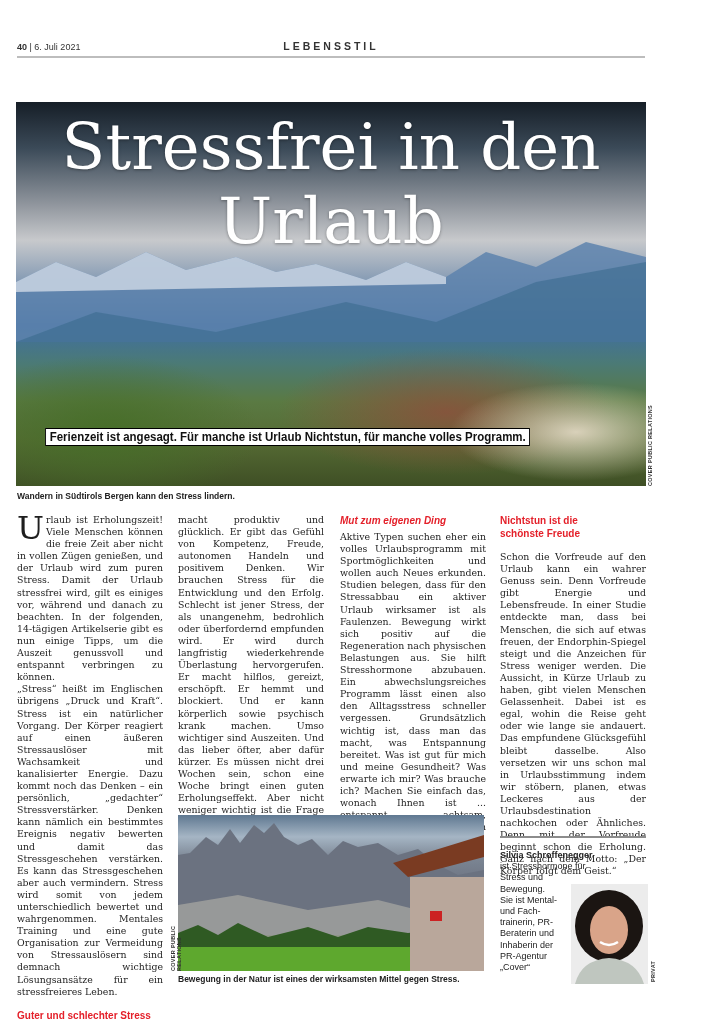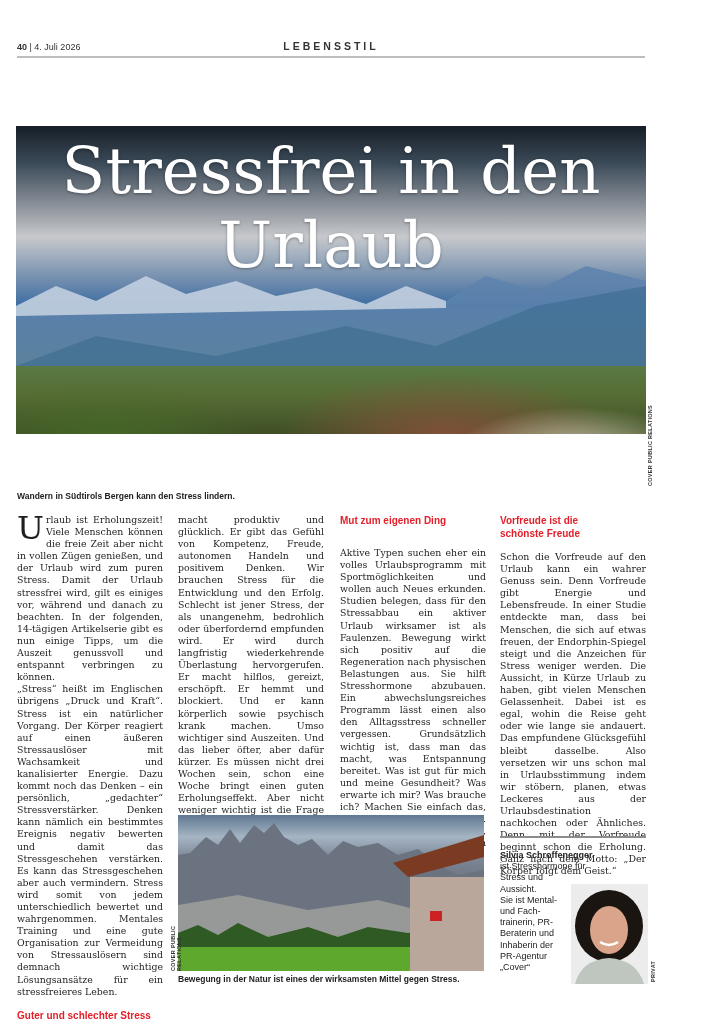--- a/index.html
+++ b/index.html
@@ -1,26 +1,26 @@
 <!DOCTYPE html>
 <html><head>
 <meta charset="utf-8">
 <style>
   html,body{margin:0;padding:0;background:#fff;}
   body{width:709px;height:1024px;position:relative;overflow:hidden;font-family:"DejaVu Serif",serif;color:#1e1e1e;}
   .header{position:absolute;left:17px;top:38px;width:628px;height:18px;border-bottom:2px solid #bdbdbd;}
   .page-info{position:absolute;left:0;top:4px;font-family:"Liberation Sans",sans-serif;font-size:9px;color:#333;}
   .page-info b{font-weight:bold;}
   .section{position:absolute;left:0;right:0;top:2px;text-align:center;font-family:"Liberation Sans",sans-serif;font-size:10.5px;letter-spacing:3px;font-weight:bold;color:#333;}
-  .hero{position:absolute;left:16px;top:102px;width:630px;height:308px;overflow:hidden;
+  .hero{position:absolute;left:16px;top:102px;width:630px;height:384px;overflow:hidden;
     background:
       radial-gradient(ellipse 180px 70px at 560px 330px, rgba(230,220,200,.9), rgba(0,0,0,0) 70%),
       radial-gradient(ellipse 240px 90px at 430px 310px, rgba(140,80,60,.85), rgba(0,0,0,0) 70%),
       radial-gradient(ellipse 220px 110px at 90px 330px, rgba(70,110,40,.95), rgba(0,0,0,0) 70%),
-      linear-gradient(180deg,#161e27 0%,#3b4a58 12%,#8c929a 26%,#c7c9cc 36%,#7d95b1 48%,#3f6ea3 58%,#4b7a76 68%,#5a7a43 78%,#566b34 88%,#3f4f25 100%); margin-top: 24px;}
+      linear-gradient(180deg,#161e27 0%,#3b4a58 12%,#8c929a 26%,#c7c9cc 36%,#7d95b1 48%,#3f6ea3 58%,#4b7a76 68%,#5a7a43 78%,#566b34 88%,#3f4f25 100%);}
   .hero-peaks{position:absolute;left:0;top:120px;width:630px;height:120px;}
   .hero-title{position:absolute;left:0;right:0;top:8px;text-align:center;font-family:"DejaVu Serif",serif;font-size:64px;line-height:74px;color:#fff;text-shadow:0 1px 3px rgba(0,0,0,.35);}
   .hero-sub{position:absolute;left:8px;right:0;text-align:left;}
   .hero-sub span{display:inline-block;background:#fff;border:1px solid #000;font-family:"Liberation Sans",sans-serif;font-weight:bold;font-size:12.5px;padding:1px 4px;color:#111;transform:scaleX(.92);}
   .hero-sub.l1{top:324px;}
   .hero-sub.l2{top:349px;}
   .credit-v{position:absolute;font-family:"Liberation Sans",sans-serif;font-size:5.5px;font-weight:bold;color:#333;writing-mode:vertical-rl;transform:rotate(180deg);letter-spacing:.3px;}
   .caption{position:absolute;font-family:"Liberation Sans",sans-serif;font-size:8.5px;color:#222;}
   .col{position:absolute;font-size:9.4px;line-height:12.1px;text-align:justify;hyphens:manual;}
   .col p{margin:0;}
@@ -31,21 +31,21 @@
   .author-sep{position:absolute;left:500px;top:836px;width:146px;border-top:2px solid #8c8c8c;}
   .author{position:absolute;left:500px;top:850px;width:84px;font-family:"Liberation Sans",sans-serif;font-size:9px;line-height:11.2px;color:#222;}
   .author .name{font-weight:bold;white-space:nowrap;}
   .portrait{position:absolute;left:571px;top:884px;width:77px;height:100px;overflow:hidden;background:#e9e9e9;}
 </style>
 </head>
 <body>
 
 <div class="header">
   <div class="page-info">
-    <b>40</b> | <span>4. Juli 2026</span>
+    <b>40</b> | <span>6. Juli 2021</span>
   </div>
   <div class="section">LEBENSSTIL</div>
 </div>
 
 <div class="hero">
   <svg class="hero-peaks" viewBox="0 0 630 120" preserveAspectRatio="none">
     <polygon points="0,60 40,40 80,55 130,30 170,48 220,35 260,50 300,42 350,58 390,40 430,55 470,30 520,45 570,20 630,35 630,120 0,120" fill="#5d82ad" opacity=".85"></polygon>
     <polygon points="0,60 40,40 80,55 130,30 170,48 220,35 260,50 300,42 350,58 390,40 430,55 430,62 0,70" fill="#dfe6ee" opacity=".7"></polygon>
     <polygon points="0,120 80,90 200,110 330,80 420,100 520,60 630,40 630,120" fill="#3b6a8e" opacity=".6"></polygon>
   </svg>
@@ -63,26 +63,26 @@
   <p>„Stress“ heißt im Englischen übrigens „Druck und Kraft“. Stress ist ein natürlicher Vorgang. Der Körper reagiert auf einen äußeren Stressauslöser mit Wachsamkeit und kanalisierter Energie. Dazu kommt noch das Denken – ein persönlich, „gedachter“ Stressverstärker. Denken kann nämlich ein bestimmtes Ereignis negativ bewerten und damit das Stressgeschehen verstärken. Es kann das Stressgeschehen aber auch vermindern. Stress wird somit von jedem unterschiedlich bewertet und wahrgenommen. Mentales Training und eine gute Organisation zur Vermeidung von Stressauslösern sind demnach wichtige Lösungsansätze für ein stressfreieres Leben.</p>
   <p class="redhead" style="margin: 11px 0px 10px; color: rgb(228, 32, 42);">Guter und schlechter Stress</p>
 
 </div>
 
 <div class="col" style="left:178px;top:514px;width:146px;">
   <p>macht produktiv und glücklich. Er gibt das Gefühl von Kompetenz, Freude, autonomen Handeln und positivem Denken. Wir brauchen Stress für die Entwicklung und den Erfolg. Schlecht ist jener Stress, der als unangenehm, bedrohlich oder überfordernd empfunden wird. Er wird durch langfristig wiederkehrende Überlastung hervorgerufen. Er macht hilflos, gereizt, erschöpft. Er hemmt und blockiert. Und er kann körperlich sowie psychisch krank machen. Umso wichtiger sind Auszeiten. Und das lieber öfter, aber dafür kürzer. Es müssen nicht drei Wochen sein, schon eine Woche bringt einen guten Erholungseffekt. Aber nicht weniger wichtig ist die Frage nach der Art des Urlaubs. Wir sollten uns früh genug darüber klar werden, welchen Urlaub wir uns wünschen.</p>
 </div>
 
 <div class="col" style="left:340px;top:514px;width:146px;">
-  <p class="redhead" style="margin: 0px 0px 20px; color: rgb(228, 32, 42);">Mut zum eigenen Ding</p>
+  <p class="redhead" style="margin: 0px 0px 4px; color: rgb(228, 32, 42); font-style: italic;">Mut zum eigenen Ding</p>
   <p>Aktive Typen suchen eher ein volles Urlaubsprogramm mit Sportmöglichkeiten und wollen auch Neues erkunden. Studien belegen, dass für den Stressabbau ein aktiver Urlaub wirksamer ist als Faulenzen. Bewegung wirkt sich positiv auf die Regeneration nach physischen Belastungen aus. Sie hilft Stresshormone abzubauen. Ein abwechslungsreiches Programm lässt einen also den Alltagsstress schneller vergessen. Grundsätzlich wichtig ist, dass man das macht, was Entspannung bereitet. Was ist gut für mich und meine Gesundheit? Was erwarte ich mir? Was brauche ich? Machen Sie einfach das, wonach Ihnen ist ... entspannt, achtsam, genussvoll und ohne großen Erwartungen.</p>
 </div>
 
 <div class="col" style="left:500px;top:514px;width:146px;">
-  <p class="redhead" style="color: rgb(228, 32, 42);"><span>Vorfreude ist die</span><br><span>schönste Freude</span></p>
+  <p class="redhead" style="color: rgb(228, 32, 42);"><span>Nichtstun ist die</span><br><span>schönste Freude</span></p>
   <p style="margin-top:11px;">Schon die Vorfreude auf den Urlaub kann ein wahrer Genuss sein. Denn Vorfreude gibt Energie und Lebensfreude. In einer Studie entdeckte man, dass bei Menschen, die sich auf etwas freuen, der Endorphin-Spiegel steigt und die Anzeichen für Stress weniger werden. Die Aussicht, in Kürze Urlaub zu haben, gibt vielen Menschen Gelassenheit. Dabei ist es egal, wohin die Reise geht oder wie lange sie andauert. Das empfundene Glücksgefühl bleibt dasselbe. Also versetzen wir uns schon mal in Urlaubsstimmung indem wir stöbern, planen, etwas Leckeres aus der Urlaubsdestination nachkochen oder Ähnliches. Denn mit der Vorfreude beginnt schon die Erholung. Ganz nach dem Motto: „Der Körper folgt dem Geist.“</p>
 </div>
 
 <div class="photo2">
   <svg width="306" height="156" viewBox="0 0 306 156">
     <polygon points="0,40 12,38 28,22 40,30 52,14 62,28 76,10 86,18 96,8 106,22 120,30 134,24 150,40 165,26 180,32 200,28 220,40 240,34 260,50 280,60 306,55 306,120 0,120" fill="#6b7280"></polygon>
     <polygon points="0,90 60,80 130,95 200,85 260,100 306,95 306,130 0,130" fill="#a3a39f" opacity=".8"></polygon>
     <rect x="0" y="128" width="306" height="28" fill="#5ea82e"></rect>
     <polygon points="0,118 20,110 40,120 60,108 90,122 130,112 160,122 190,112 230,118 306,110 306,132 0,132" fill="#2f5a23"></polygon>
     <polygon points="215,48 306,20 306,42 230,62" fill="#7a3b22"></polygon>
@@ -91,21 +91,21 @@
   </svg>
 </div>
 <div class="credit-v" style="left:170px;top:893px;height:78px;">COVER PUBLIC RELATIONS</div>
 <div class="caption" style="left:178px;top:974px;font-weight:bold;text-align:right;">Bewegung in der Natur ist eines der wirksamsten Mittel gegen Stress.</div>
 
 <div class="author-sep"></div>
 <div class="author">
   <div class="name">Silvia Schroffenegger</div>
   <div style="white-space:nowrap;">ist Stresshormone für</div>
   <div>Stress und</div>
-  <div>Aussicht.</div>
+  <div>Bewegung.</div>
   <div>Sie ist Mental-</div>
   <div>und Fach-</div>
   <div>trainerin, PR-</div>
   <div>Beraterin und</div>
   <div>Inhaberin der</div>
   <div>PR-Agentur</div>
   <div>„Cover“</div>
 </div>
 <div class="portrait">
   <svg width="77" height="100" viewBox="0 0 77 100">

